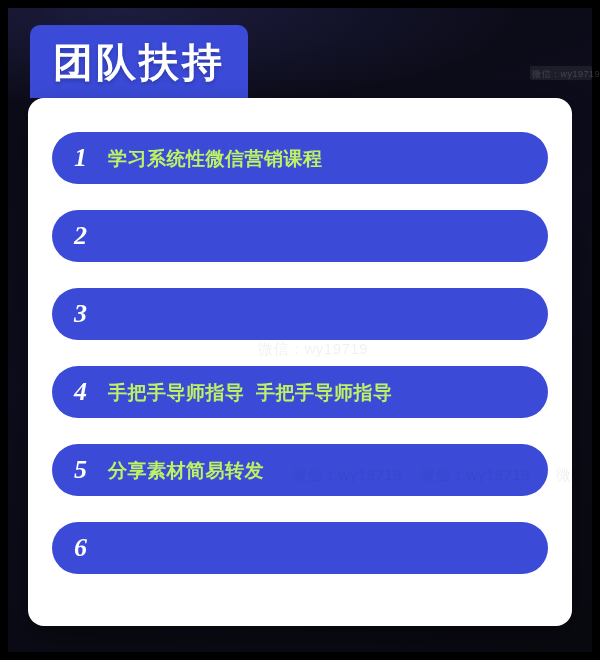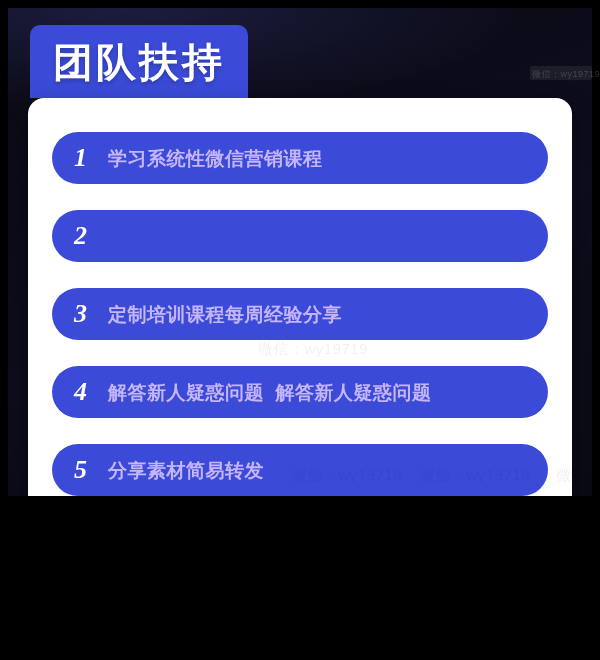--- a/index.html
+++ b/index.html
@@ -9,21 +9,21 @@
   }
   body {
     width: 600px;
     height: 660px;
     overflow: hidden;
     font-family: "Liberation Sans", sans-serif;
   }
   .poster {
     position: relative;
     width: 600px;
-    height: 496px;
+    height: 660px;
     background: #000000;
     overflow: hidden;
   }
   
   .backdrop {
     position: absolute;
     left: 8px;
     top: 8px;
     width: 584px;
     height: 644px;
@@ -98,21 +98,21 @@
     font-size: 26px;
     font-weight: bold;
     font-style: italic;
     font-family: "Liberation Serif", serif;
     width: 26px;
     text-align: left;
     line-height: 1;
     margin-right: 8px;
   }
   .row-text {
-    color: #c4b5fd;
+    color: #bef264;
     font-size: 19px;
     font-weight: bold;
     letter-spacing: 0.5px;
     line-height: 1;
     white-space: pre;
   }
 
   
   .wm {
     position: absolute;
@@ -156,26 +156,25 @@
         <span class="row-num">1</span>
         <span class="row-text">学习系统性微信营销课程</span>
       </div>
 
       <div class="row">
         <span class="row-num">2</span>
       </div>
 
       <div class="row">
         <span class="row-num">3</span>
-        <span class="row-text">定制培训课程每周经验分享</span>
       </div>
 
       <div class="row">
         <span class="row-num">4</span>
-        <span class="row-text">解答新人疑惑问题  解答新人疑惑问题</span>
+        <span class="row-text">手把手导师指导  手把手导师指导</span>
       </div>
 
       <div class="row">
         <span class="row-num">5</span>
         <span class="row-text">分享素材简易转发</span>
       </div>
 
       <div class="row">
         <span class="row-num">6</span>
       </div>

